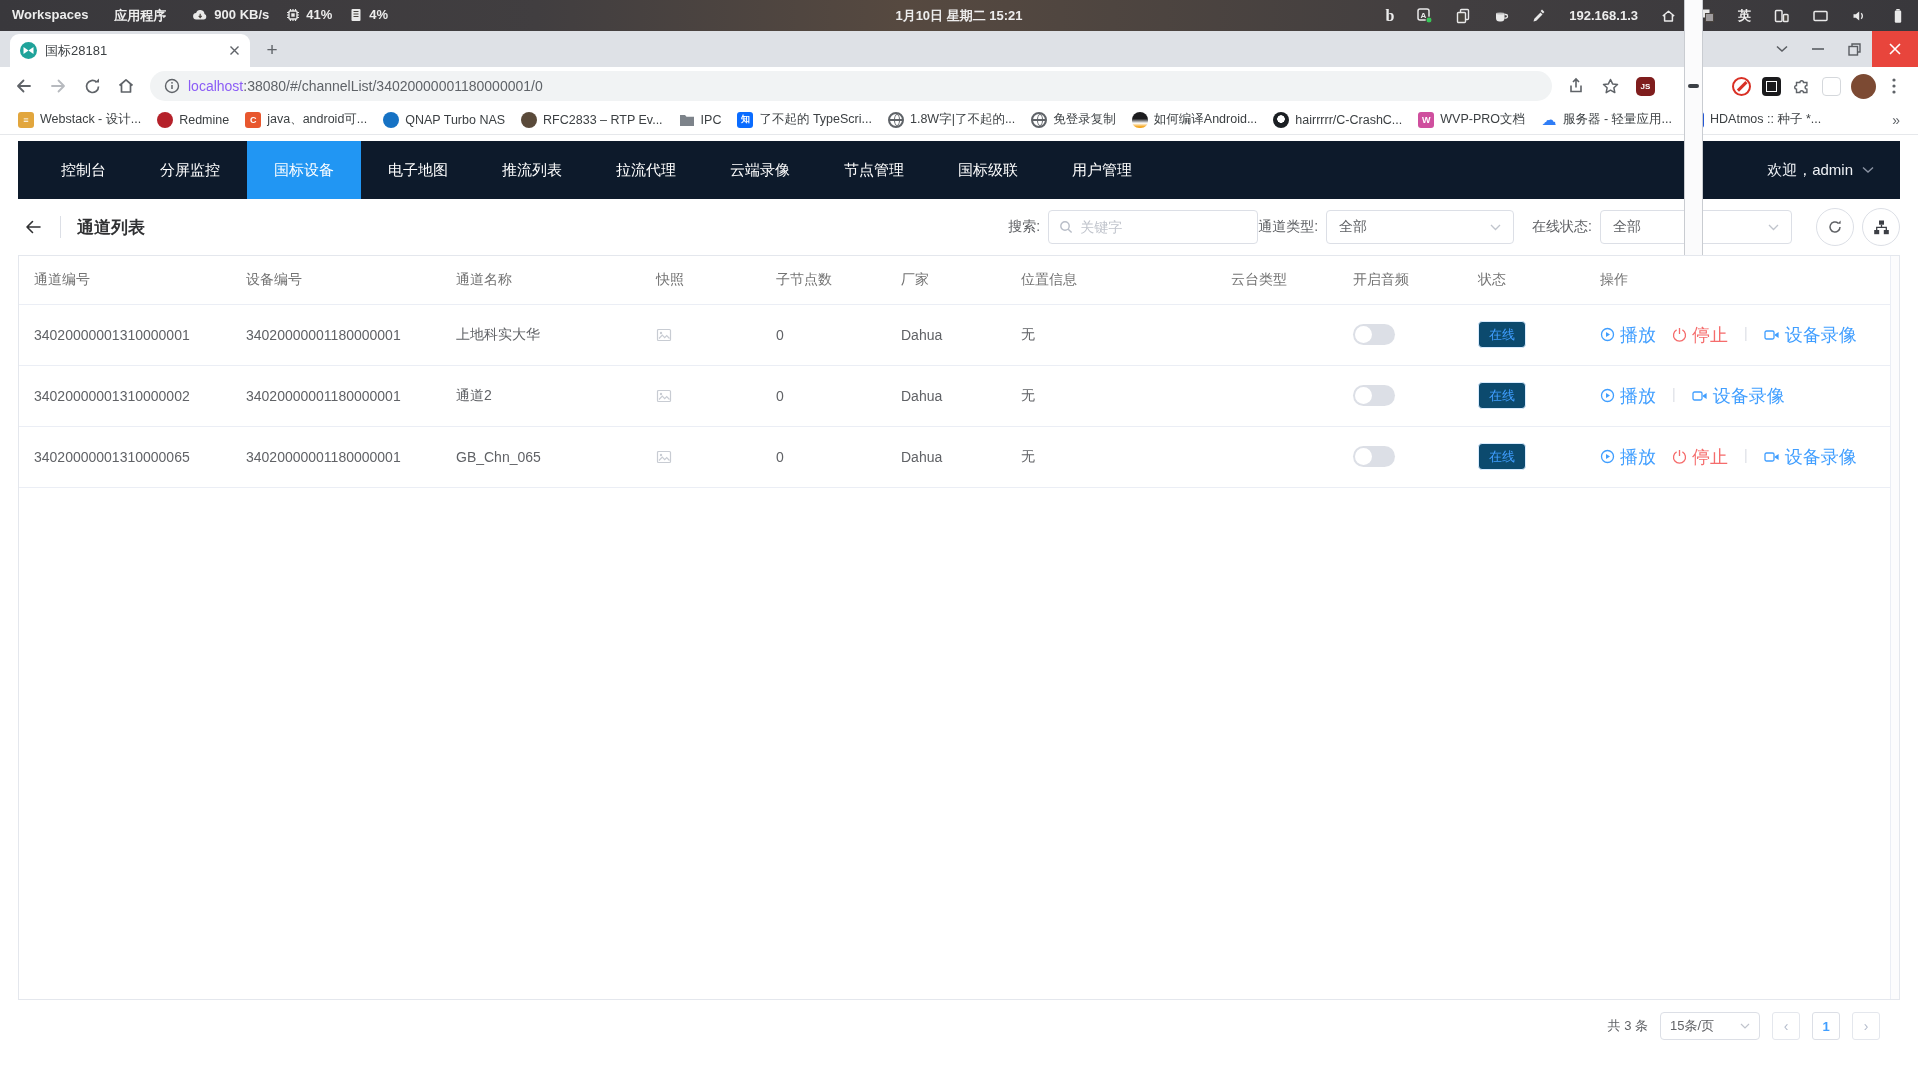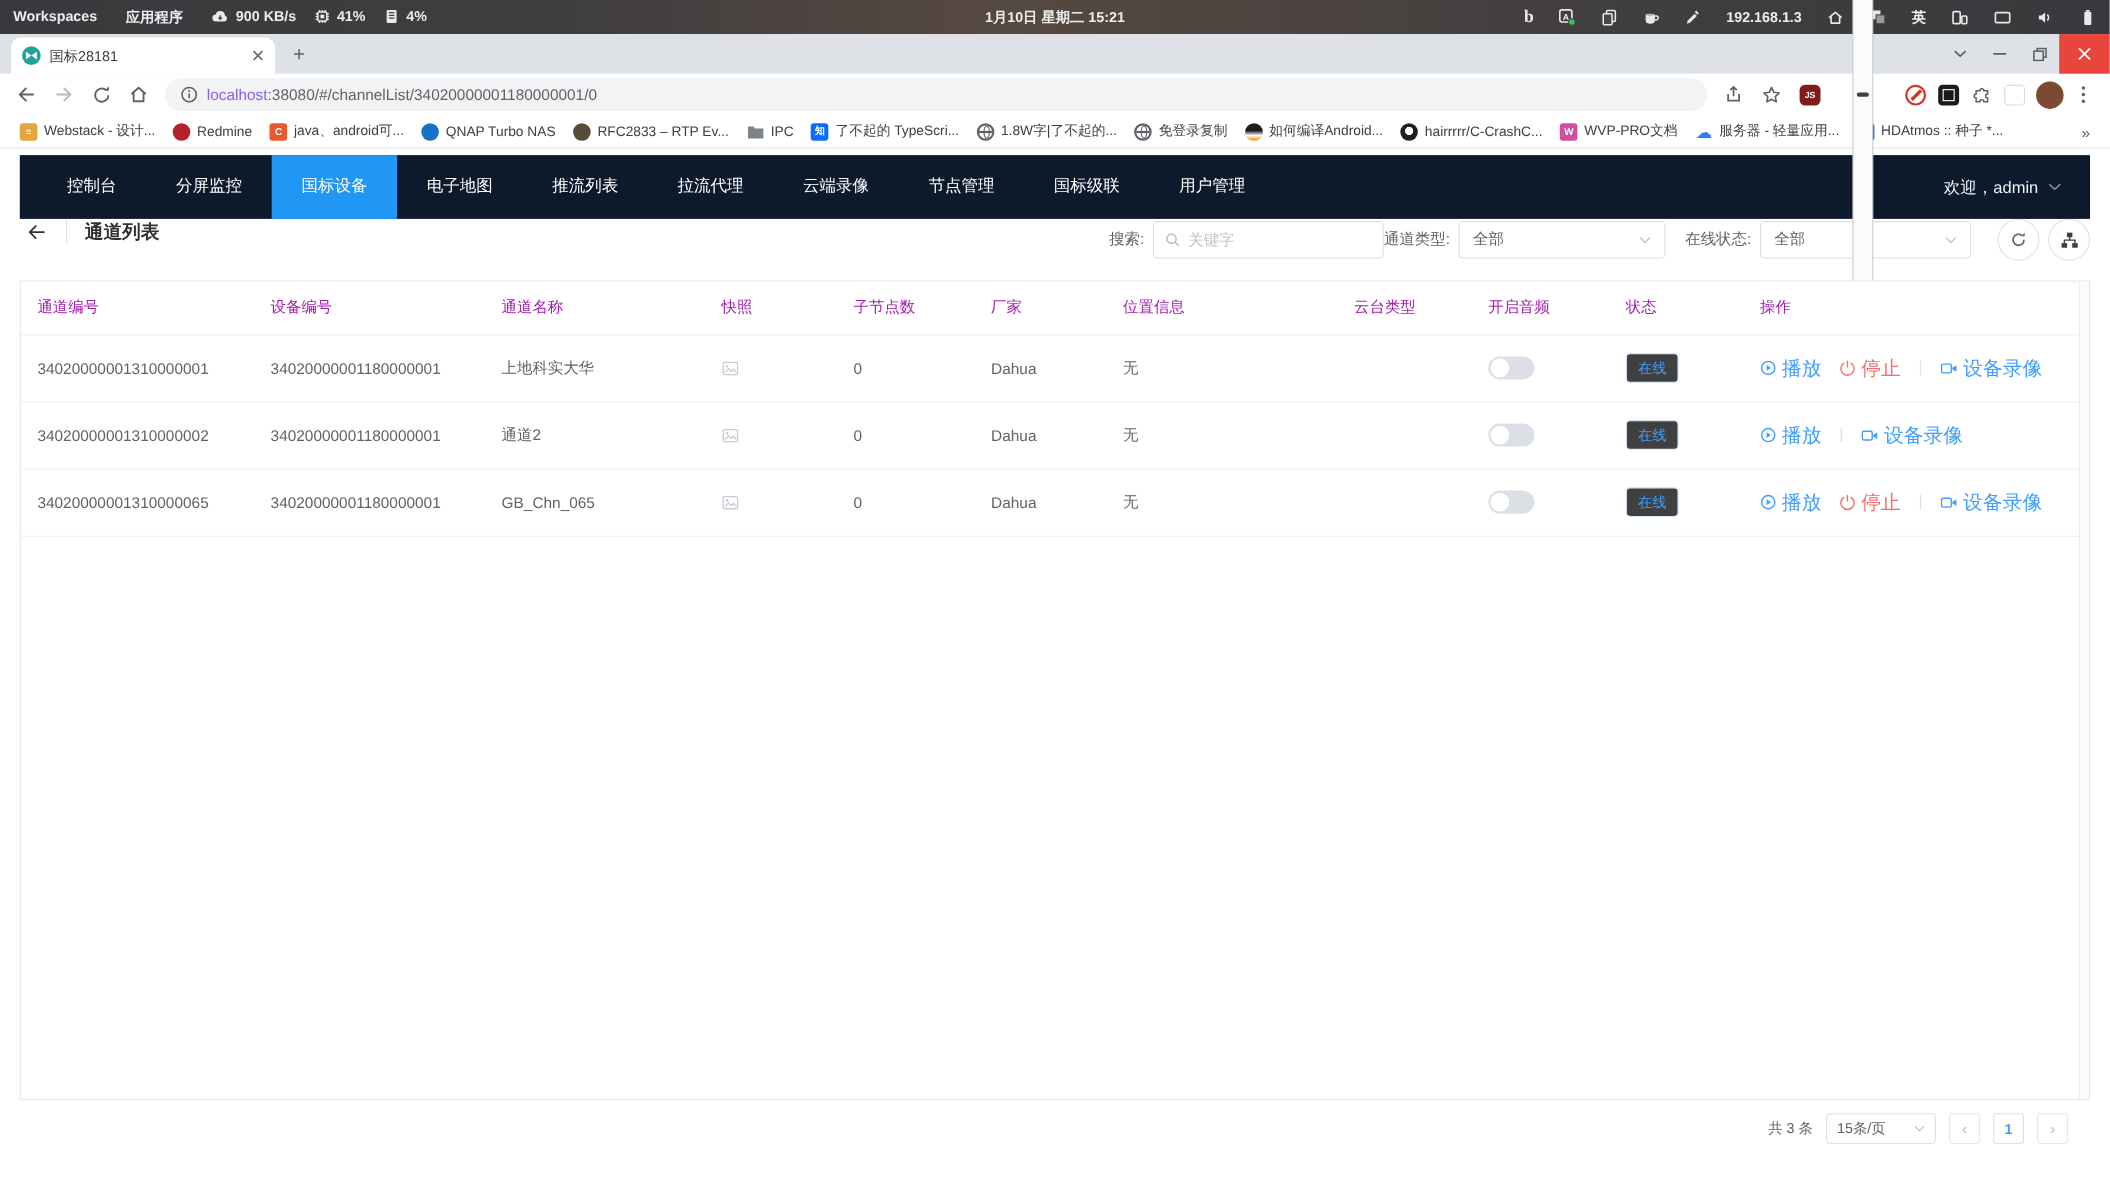--- a/index.html
+++ b/index.html
@@ -57,42 +57,42 @@
 .bm-overflow{margin-left:auto;color:#5f6368;font-size:14px;padding:0 8px}
 
 
 .webpage{height:944px;background:#fff}
 .appnav{height:58px;margin:6px 18px 0;background:#0d1a2b;display:flex;align-items:center;padding:0 12px 0 16px;color:#fff}
 .nav-items{display:flex;height:58px}
 .nav-item{padding:0 27px;line-height:58px;font-size:15px;cursor:pointer;white-space:nowrap}
 .nav-item.active{background:#2196f3}
 .welcome{margin-left:auto;display:flex;align-items:center;gap:9px;font-size:15px;color:#eef1f5;padding-right:14px;cursor:pointer}
 
-.page-header{height:56px;margin:0 18px;display:flex;align-items:flex-start}
+.page-header{height:56px;margin:0 18px;display:flex;align-items:center}
 .back-btn{padding:4px 6px;cursor:pointer}
 .ph-div{width:1px;height:22px;background:#dcdfe6;margin:0 16px 0 12px}
 .page-title{font-size:17px;font-weight:700;color:#303133}
 .filters{margin-left:auto;display:flex;align-items:center}
 .flabel{font-size:14px;color:#606266;margin-right:8px}
 .search-box{width:210px;height:34px;border:1px solid #dcdfe6;border-radius:4px;display:flex;align-items:center;padding:0 10px;gap:7px;background:#fff}
 .search-box input{border:0;outline:0;flex:1;min-width:0;font-size:14px;color:#606266;font-family:inherit;background:transparent}
 .search-box input::placeholder{color:#c0c4cc}
 .sel{height:34px;border:1px solid #dcdfe6;border-radius:4px;display:flex;align-items:center;justify-content:space-between;padding:0 12px;font-size:14px;color:#606266;background:#fff;cursor:pointer}
 .sel.type{width:188px;margin-right:18px}
 .sel.status{width:192px;margin-right:16px}
 .circle-btn{width:38px;height:38px;border-radius:50%;border:1px solid #dcdfe6;background:#fff;display:flex;align-items:center;justify-content:center;margin-left:8px;cursor:pointer}
 
 .card{margin:0 18px;height:745px;border:1px solid #e4e7ed;position:relative;background:#fff}
 .gutter{position:absolute;top:0;right:0;width:9px;height:100%;border-left:1px solid #ebeef5;background:#fcfcfd}
 table{border-collapse:collapse;table-layout:fixed;width:calc(100% - 9px)}
-th{height:48px;font-size:14px;color:#a21caf;font-weight:400;text-align:left;padding:0 10px 0 15px;border-bottom:1px solid #ebeef5;white-space:nowrap}
+th{height:48px;font-size:14px;color:#737373;font-weight:400;text-align:left;padding:0 10px 0 15px;border-bottom:1px solid #ebeef5;white-space:nowrap}
 td{height:61px;font-size:14px;color:#606266;padding:0 10px 0 15px;border-bottom:1px solid #ebeef5;white-space:nowrap;overflow:hidden}
 .switch{width:42px;height:21px;border-radius:11px;background:#dcdfe6;position:relative;cursor:pointer}
 .switch::after{content:"";position:absolute;left:2px;top:2px;width:17px;height:17px;border-radius:50%;background:#fff}
-.badge{display:inline-block;height:27px;line-height:25px;padding:0 10px;border:1px solid #d9ecff;background:#404040;color:#409eff;font-size:13px;border-radius:4px}
+.badge{display:inline-block;height:27px;line-height:25px;padding:0 10px;border:1px solid #d9ecff;background:#0c4a6e;color:#409eff;font-size:13px;border-radius:4px}
 .act{display:inline-flex;align-items:center;gap:5px;font-size:18px;color:#409eff;margin-right:16px;cursor:pointer;vertical-align:middle}
 .act.stop{color:#f56c6c}
 .act-div{color:#dcdfe6;margin-right:16px}
 
 .pager-row{margin:12px 38px 0 18px;display:flex;align-items:center;justify-content:flex-end;gap:12px;font-size:13px;color:#606266}
 .psel{width:100px;height:28px;border:1px solid #dcdfe6;border-radius:4px;display:flex;align-items:center;justify-content:space-between;padding:0 9px;color:#606266;cursor:pointer;background:#fff}
 .pbtn{min-width:28px;height:28px;border:1px solid #e4e7ed;border-radius:3px;background:#fff;display:flex;align-items:center;justify-content:center;color:#b4bccc;font-size:14px;cursor:pointer}
 .pbtn.cur{color:#409eff;border-color:#dcdfe6;font-weight:700;font-size:13px}
 </style>
 </head>

